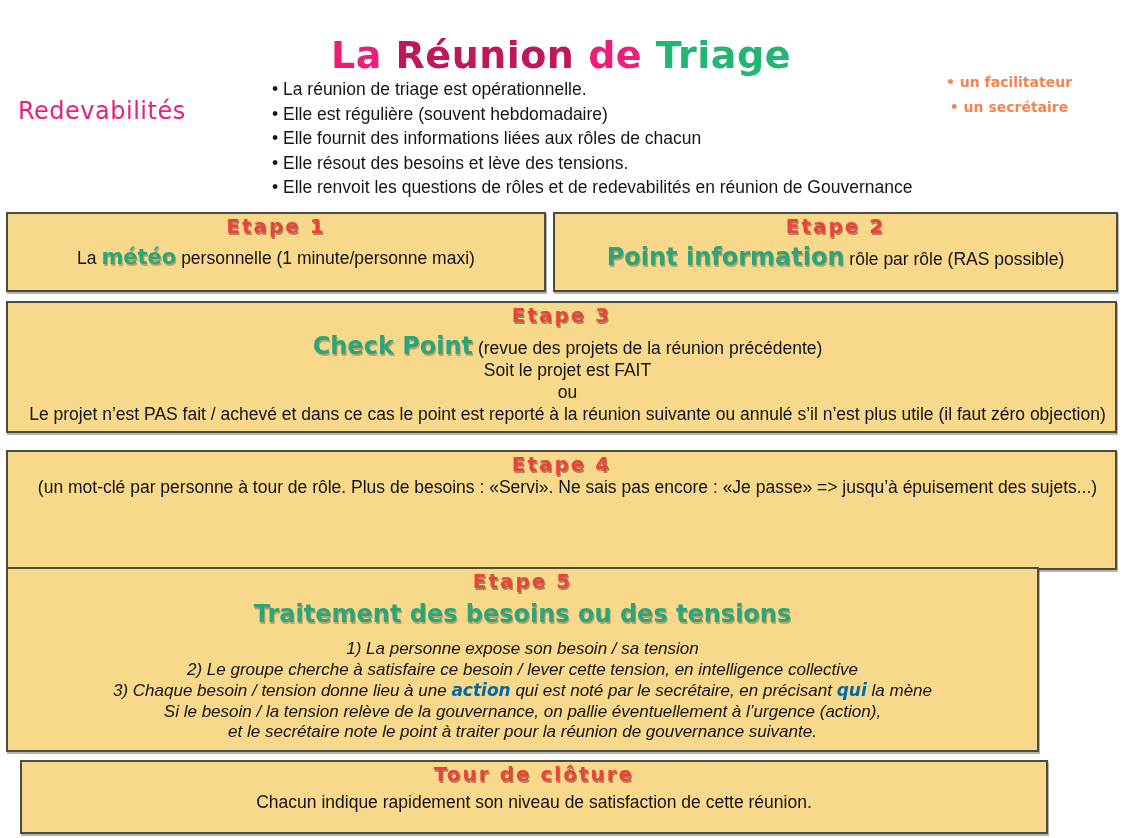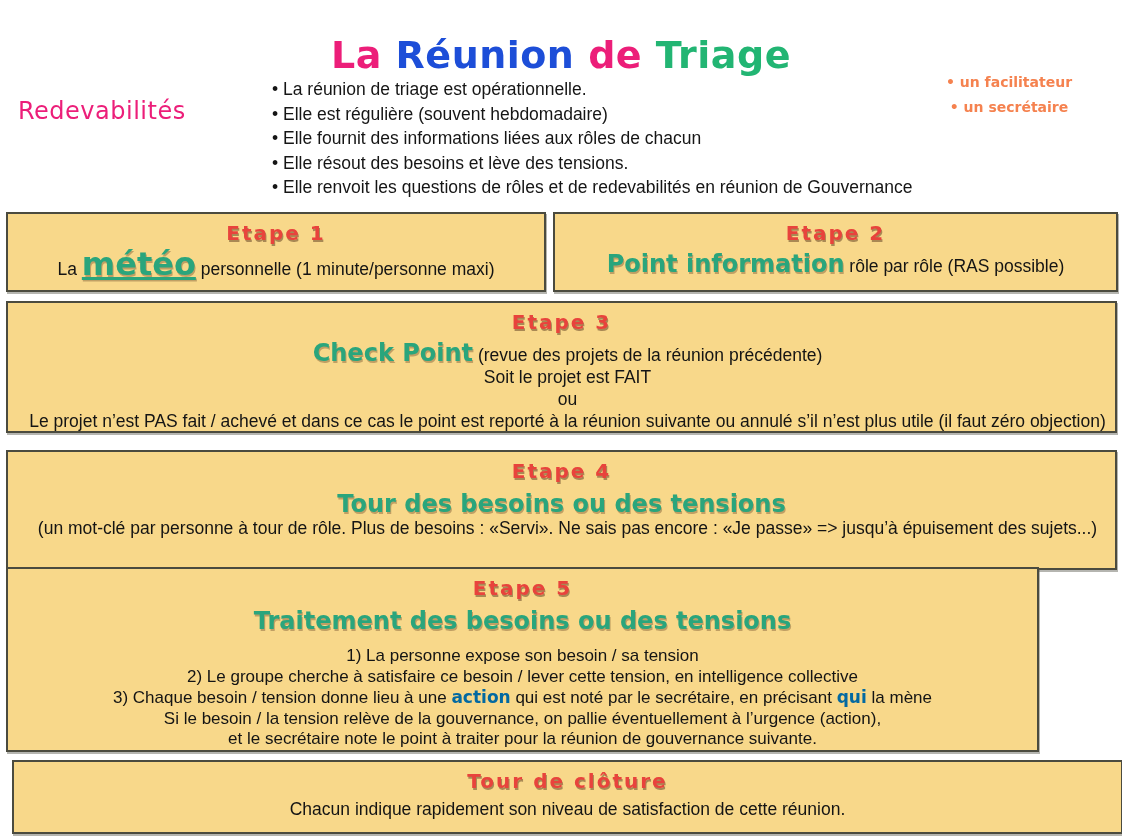--- a/index.html
+++ b/index.html
@@ -9,21 +9,21 @@
     font-family:"Liberation Sans",sans-serif;
   }
 
   
   .page-title{
     position:absolute;top:8px;left:0;width:100%;text-align:center;
     font-family:"DejaVu Sans",sans-serif;font-weight:bold;font-size:38px;
     letter-spacing:.5px;white-space:pre;
   }
   .c-pink{color:#EC1E79}
-  .c-blue{color:#1d4ed8}
+  .c-blue{color:#be185d}
   .c-green{color:#22B573}
 
   .left-label{
     position:absolute;left:18px;top:97px;
     font-family:"DejaVu Sans",sans-serif;font-weight:normal;
     font-size:24px;color:#EC1E79;letter-spacing:.5px;
   }
   .bullet-list{
     position:absolute;left:239px;top:77px;
     font-size:17.5px;line-height:24.6px;color:#151515;margin-left:33px;
@@ -39,42 +39,41 @@
   .box{
     position:absolute;box-sizing:border-box;
     background:#F8D88A;border:2px solid #4B4B3F;
     box-shadow:1px 2px 0 rgba(90,90,80,.45);
     text-align:center;
   }
   .step-heading{
     font-family:"DejaVu Sans",sans-serif;font-weight:bold;
     color:#E8433C;font-size:20px;letter-spacing:2px;
     text-shadow:1px 1.5px 0 rgba(90,55,30,.5);
-    padding-top:7px;
   }
   .kw{
     font-family:"DejaVu Sans",sans-serif;font-weight:bold;
     color:#2AA57C;text-shadow:1px 1.5px 0 rgba(90,55,30,.35);
   }
   .kw-blue{
     font-family:"DejaVu Sans",sans-serif;font-weight:bold;
     color:#0369a1;
   }
   .body-text{font-size:17.5px;color:#141414;}
   .lh22{line-height:22px;margin-left:12px;}
-  .lh20{line-height:20.5px;font-size:17px;}
+  .lh20{line-height:20.5px;font-size:17px;font-style:italic;}
 
   #box-step1{left:6px;top:212px;width:540px;height:80px;}
   #box-step2{left:553px;top:212px;width:565px;height:80px;}
   #box-step3{left:6px;top:301px;width:1111px;height:132px;}
   #box-step4{left:6px;top:450px;width:1111px;height:120px;}
   #box-step5{left:6px;top:567px;width:1033px;height:185px;}
-  #box-closing{left:12px;top:760px;width:1111px;height:74px;}
+  #box-closing{left:20px;top:760px;width:1028px;height:74px;}
 
-  .kw-26{font-size:32px;line-height:26px;text-decoration:underline;}
+  .kw-26{font-size:21px;line-height:26px;}
   .kw-24{font-size:24px;line-height:26px;}
   .mt6{margin-top:6px;}
   .mt8{margin-top:8px;}
   .mt12{margin-top:12px;}
 </style>
 </head>
 <body>
 
 <h1 class="page-title"><span class="c-pink">La </span><span class="c-blue">Réunion </span><span class="c-pink">de </span><span class="c-green">Triage</span></h1>
 
@@ -108,21 +107,20 @@
   <div class="body-text lh22 mt6">
     <div><span class="kw kw-24">Check Point</span><span> (revue des projets de la réunion précédente)</span></div>
     <div>Soit le projet est FAIT</div>
     <div>ou</div>
     <div>Le projet n’est PAS fait / achevé et dans ce cas le point est reporté à la réunion suivante ou annulé s’il n’est plus utile (il faut zéro objection)</div>
   </div>
 </div>
 
 <div class="box" id="box-step4">
   <div class="step-heading">Etape 4</div>
-  <div class="kw kw-24 mt8">Tour des besoins ou des tensions</div>
   <div class="body-text lh22">(un mot-clé par personne à tour de rôle. Plus de besoins : «Servi». Ne sais pas encore : «Je passe» =&gt; jusqu’à épuisement des sujets...)</div>
 </div>
 
 <div class="box" id="box-step5">
   <div class="step-heading">Etape 5</div>
   <div class="kw kw-24 mt8">Traitement des besoins ou des tensions</div>
   <div class="body-text lh20 mt12">
     <div>1) La personne expose son besoin / sa tension</div>
     <div>2) Le groupe cherche à satisfaire ce besoin / lever cette tension, en intelligence collective</div>
     <div><span>3) Chaque besoin / tension donne lieu à une </span><span class="kw-blue">action</span><span> qui est noté par le secrétaire, en précisant </span><span class="kw-blue">qui</span><span> la mène</span></div>

